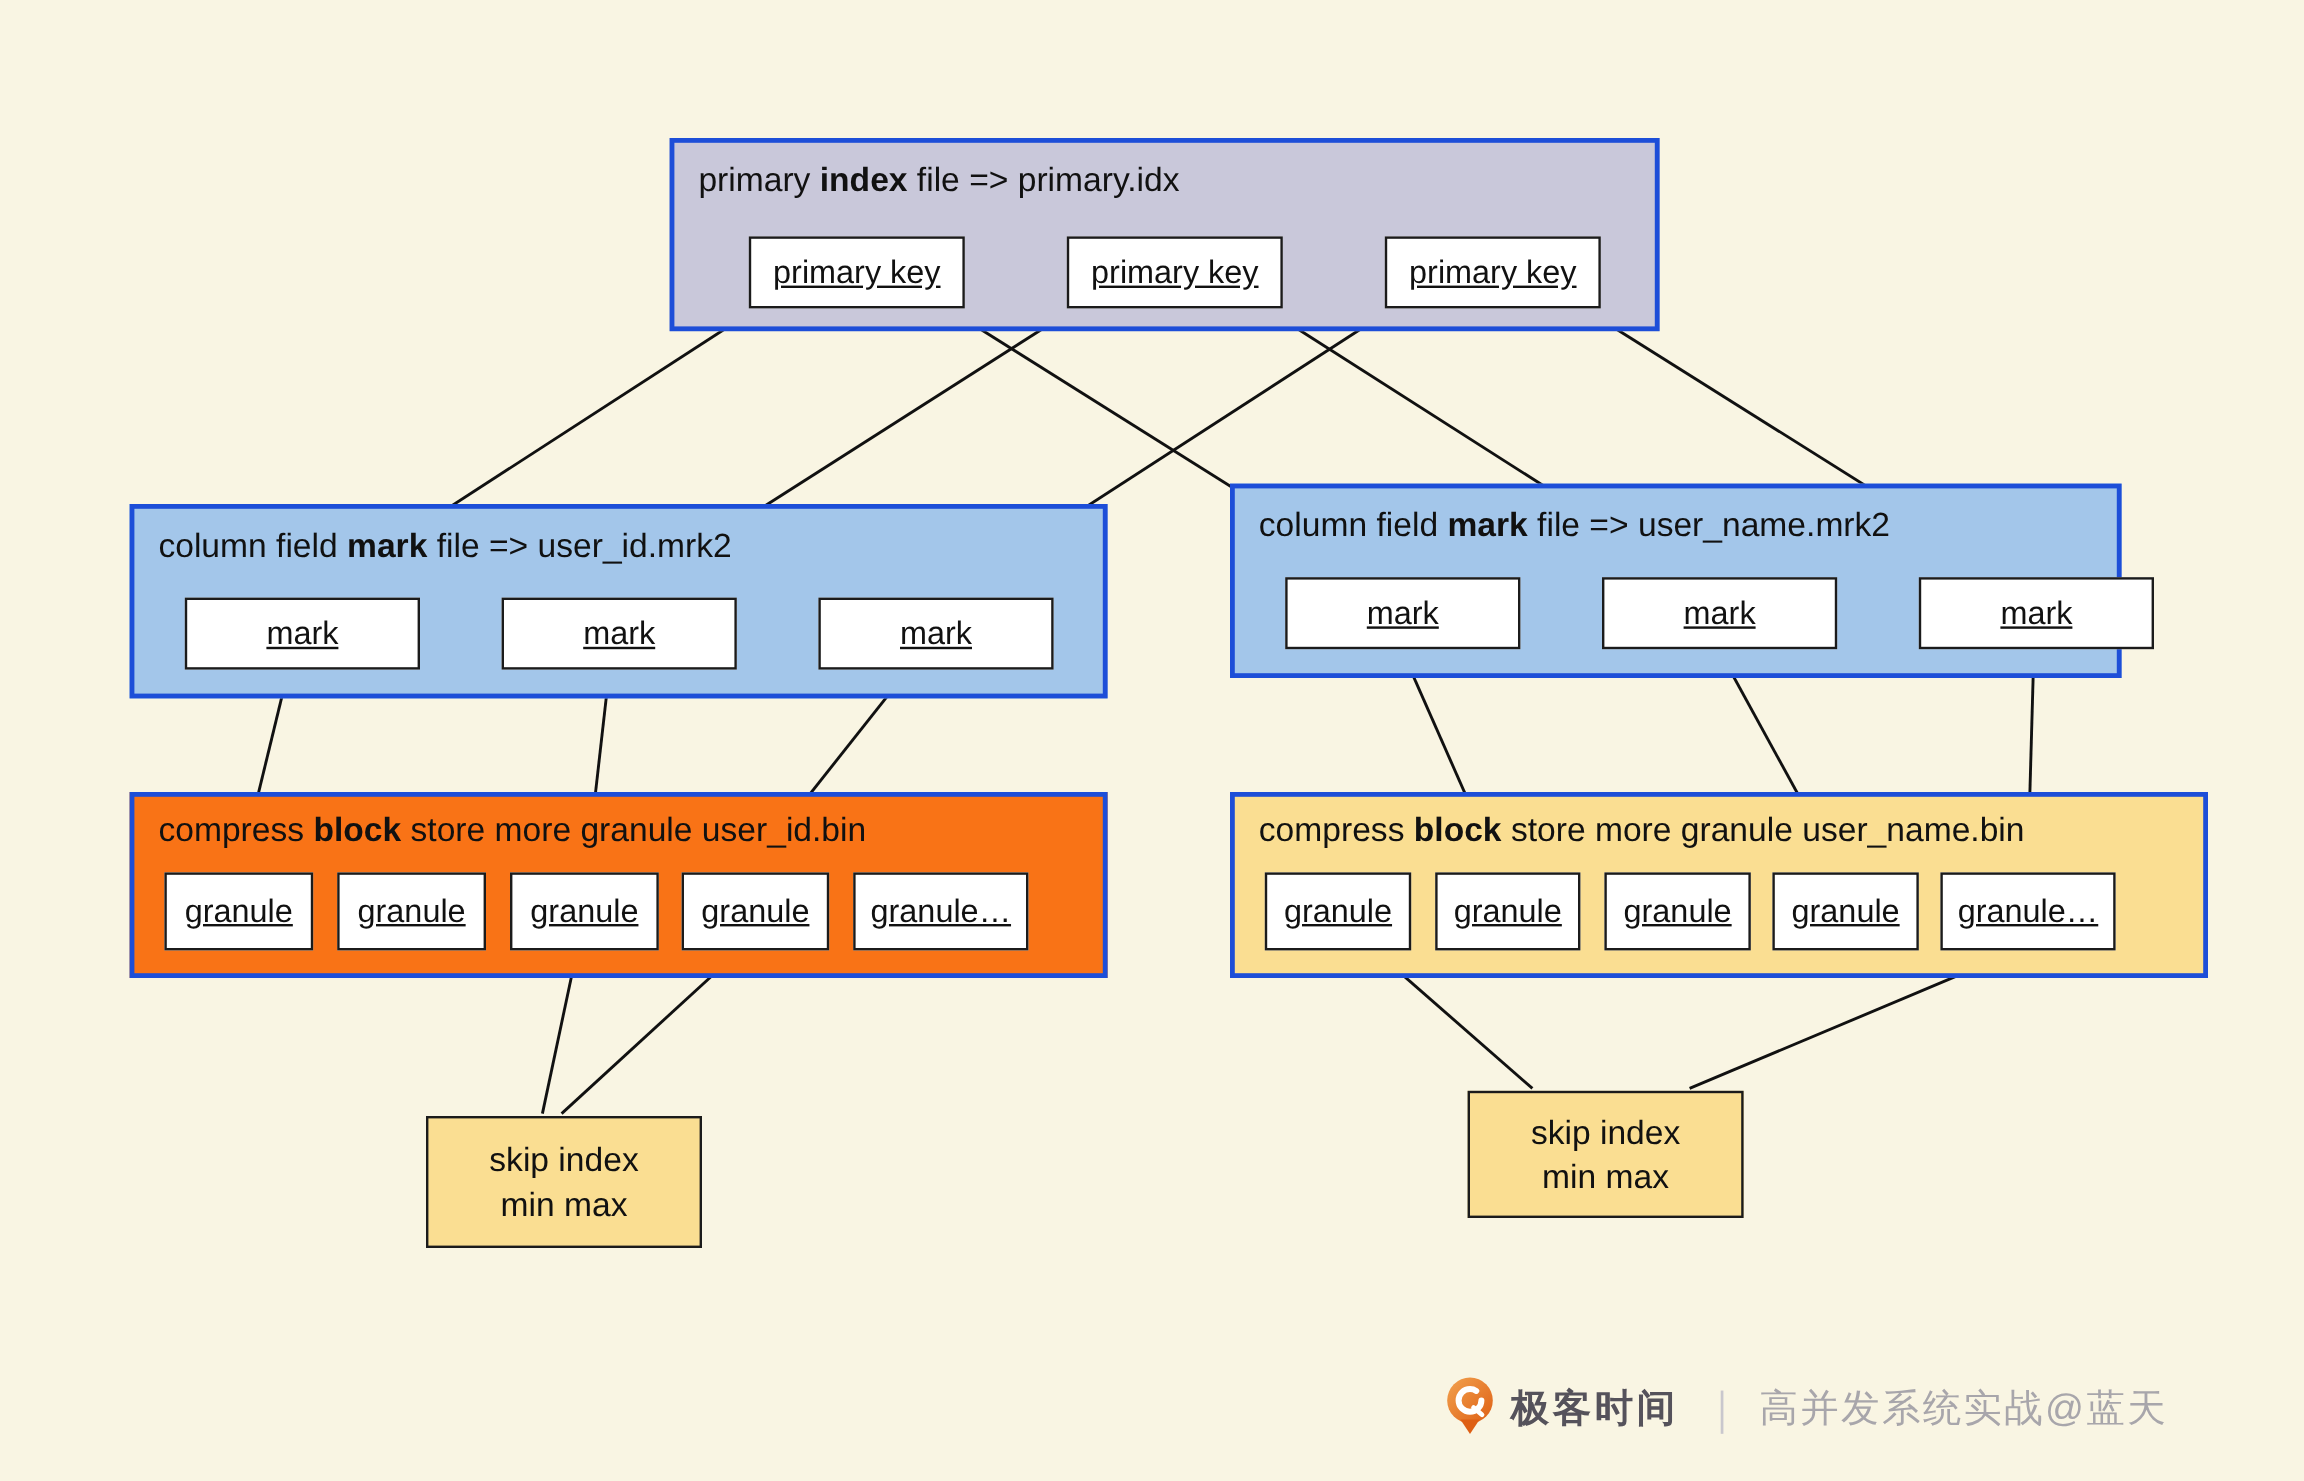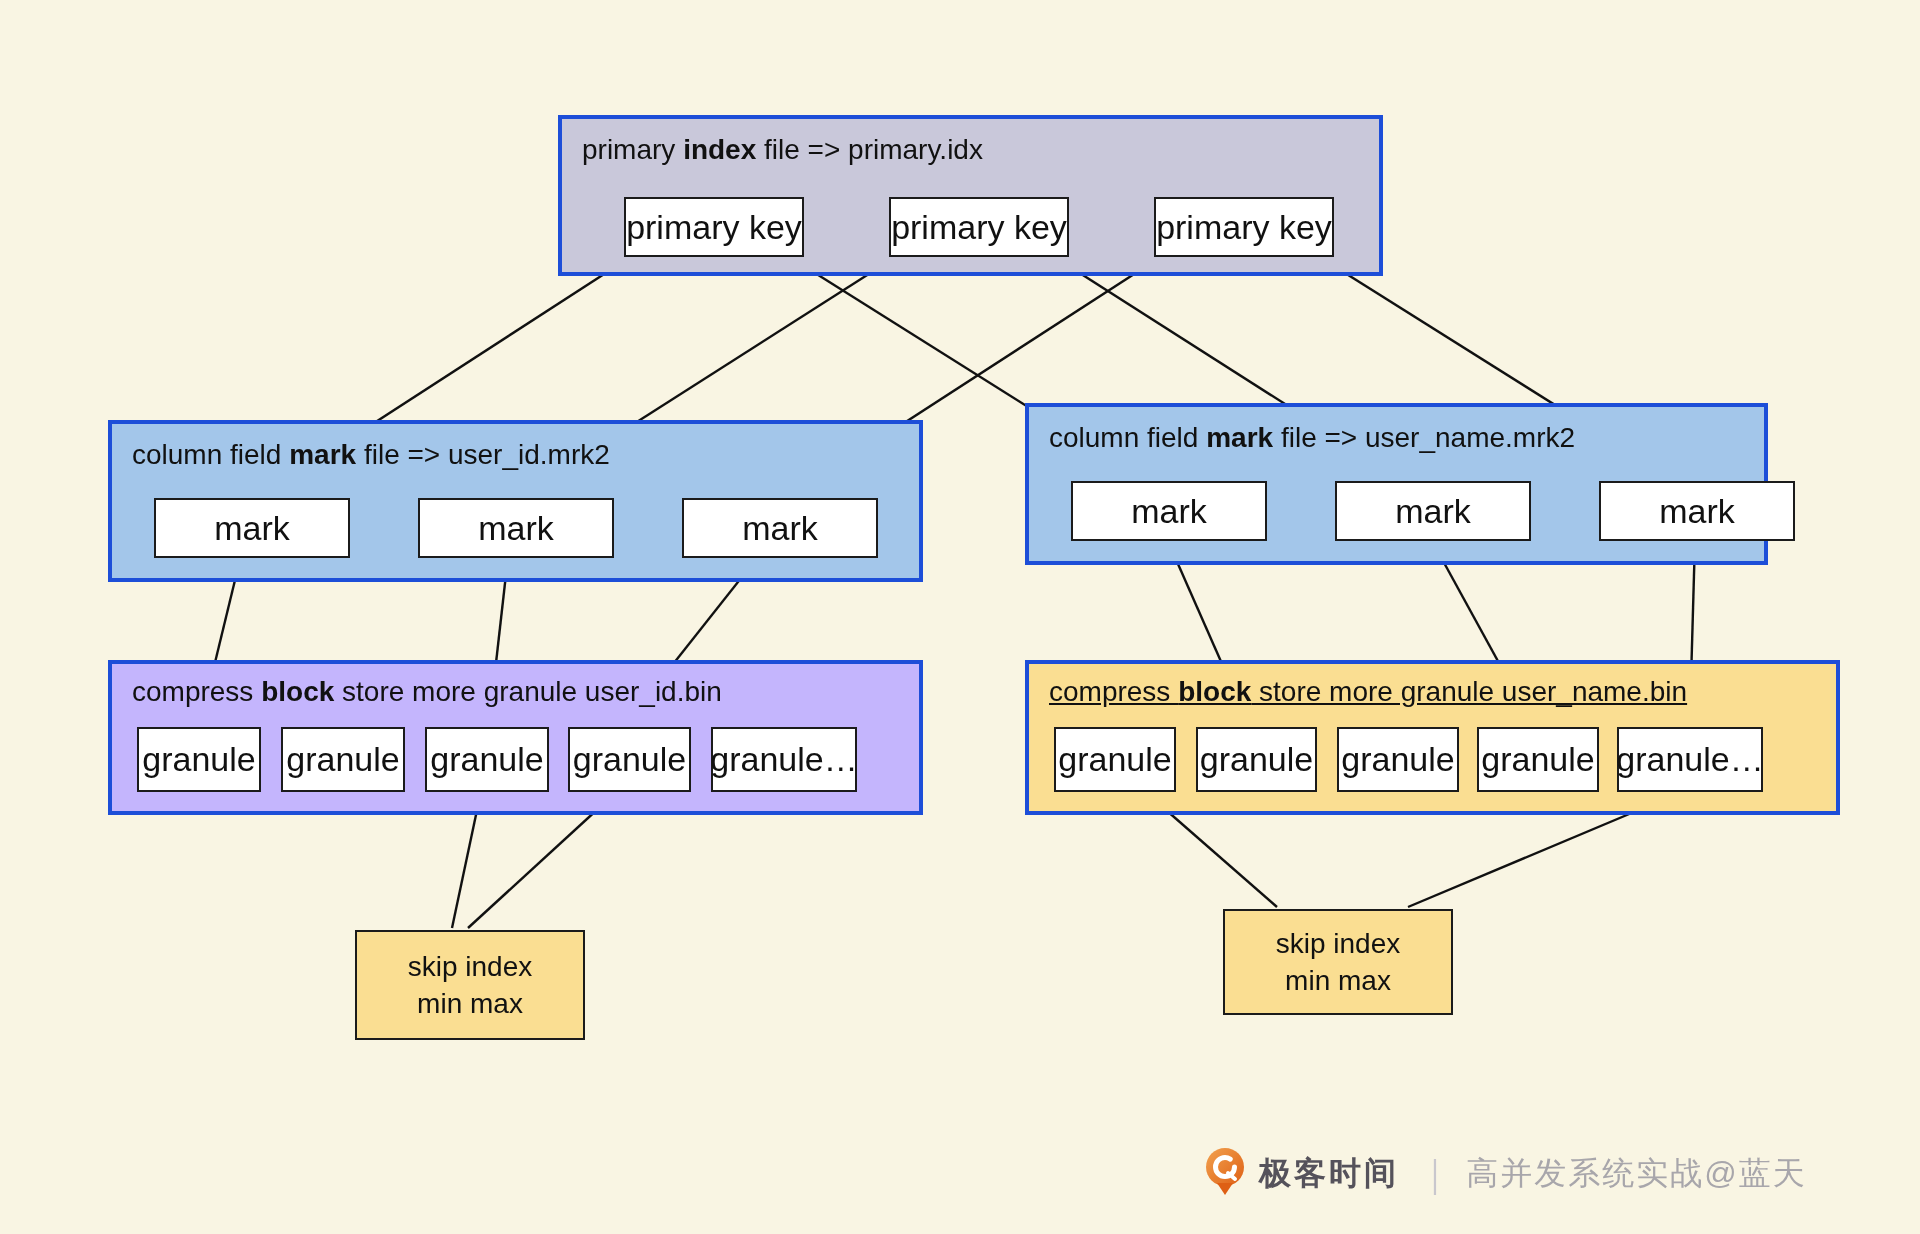--- a/index.html
+++ b/index.html
@@ -12,21 +12,21 @@
   .container {
     position:absolute; border:4px solid #1d4ed8; box-sizing:border-box;
   }
   .container .title {
     position:absolute; left:20px; top:15px; font-size:28px; white-space:nowrap;
   }
   .title b { font-weight:700; }
   .node {
     position:absolute; background:#FFFFFF; border:2px solid #1B1B1B;
     box-sizing:border-box; display:flex; align-items:center; justify-content:center;
-    font-size:34px; white-space:nowrap;
+    font-size:27px; white-space:nowrap;text-decoration:underline;
   }
   .skipbox {
     position:absolute; border:2px solid #1B1B1B; box-sizing:border-box;
     background:#FADE92; display:flex; flex-direction:column;
     align-items:center; justify-content:center;
     font-size:28px; line-height:37px; text-align:center;
   }
   svg.arrows {
     position:absolute; left:0; top:0; width:1920px; height:1234px;
     pointer-events:none;
@@ -98,33 +98,33 @@
 
   <div class="container" style="left:1025px; top:403px; width:743px; height:162px; background:#A3C6EA;">
     <div class="title">
       <span>column field </span><b>mark</b><span> file =&gt; user_name.mrk2</span>
     </div>
     <div class="node" style="left:42px; top:74px; width:196px; height:60px;">mark</div>
     <div class="node" style="left:306px; top:74px; width:196px; height:60px;">mark</div>
     <div class="node" style="left:570px; top:74px; width:196px; height:60px;">mark</div>
   </div>
 
-  <div class="container" style="left:108px; top:660px; width:815px; height:155px; background:#c4b5fd;">
+  <div class="container" style="left:108px; top:660px; width:815px; height:155px; background:#f97316;">
     <div class="title" style="top:12px;">
       <span>compress </span><b>block</b><span> store more granule user_id.bin</span>
     </div>
     <div class="node" style="left:25px; top:63px; width:124px; height:65px;">granule</div>
     <div class="node" style="left:169px; top:63px; width:124px; height:65px;">granule</div>
     <div class="node" style="left:313px; top:63px; width:124px; height:65px;">granule</div>
     <div class="node" style="left:456px; top:63px; width:123px; height:65px;">granule</div>
     <div class="node" style="left:599px; top:63px; width:146px; height:65px;">granule…</div>
   </div>
 
   <div class="container" style="left:1025px; top:660px; width:815px; height:155px; background:#FADE92;">
-    <div class="title" style="top:12px;text-decoration:underline;">
+    <div class="title" style="top:12px;">
       <span>compress </span><b>block</b><span> store more granule user_name.bin</span>
     </div>
     <div class="node" style="left:25px; top:63px; width:122px; height:65px;">granule</div>
     <div class="node" style="left:167px; top:63px; width:121px; height:65px;">granule</div>
     <div class="node" style="left:308px; top:63px; width:122px; height:65px;">granule</div>
     <div class="node" style="left:448px; top:63px; width:122px; height:65px;">granule</div>
     <div class="node" style="left:588px; top:63px; width:146px; height:65px;">granule…</div>
   </div>
 
   <div class="skipbox" style="left:355px; top:930px; width:230px; height:110px;">

